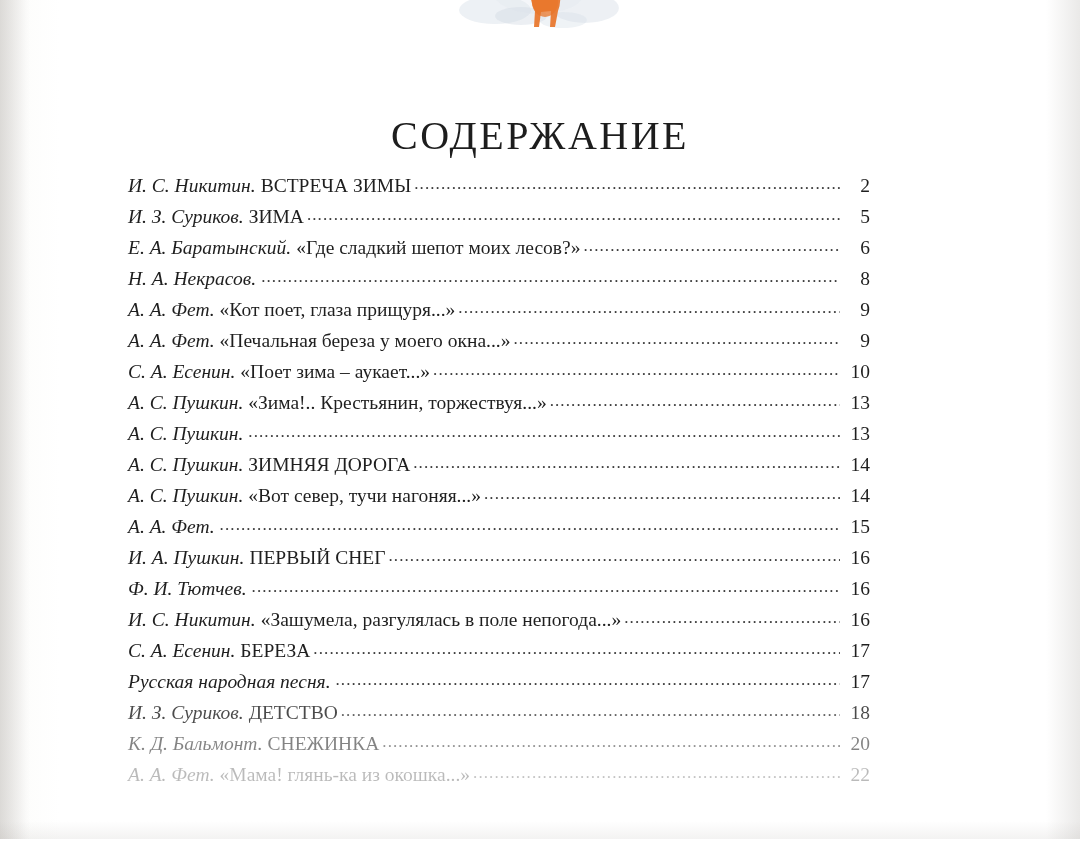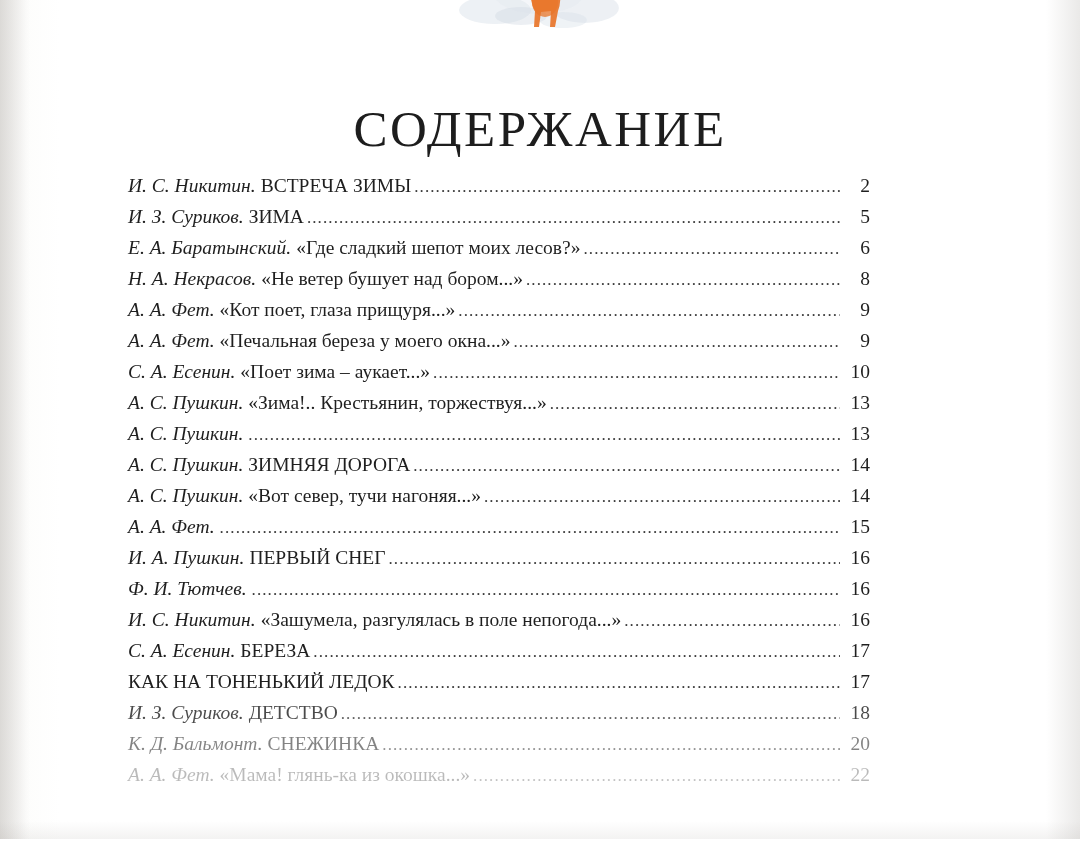--- a/index.html
+++ b/index.html
@@ -52,41 +52,41 @@
     position: absolute;
     top: -58px;
     left: 50%;
     transform: translateX(-50%);
     width: 210px;
     height: 110px;
   }
 
   .title {
     position: absolute;
-    top: 100px;
+    top: 112px;
     left: 0;
     width: 100%;
     text-align: center;
-    font-size: 51px;
+    font-size: 40px;
     letter-spacing: 2.5px;
     color: #1d1d1d;
     font-family: "Liberation Serif", serif;
     font-weight: 400;
   }
 
   .toc {
     position: absolute;
     top: 176px;
     left: 128px;
     width: 742px;
   }
 
   .toc-entry {
     display: flex;
-    align-items: flex-end;
+    align-items: flex-start;
     font-size: 19.5px;
     line-height: 1.0;
     color: #232323;
     margin-bottom: 11.5px;
     white-space: nowrap;
   }
 
   .entry-author {
     font-style: italic;
     padding-right: 5px;
@@ -176,21 +176,20 @@
 
     <div class="toc-entry">
       <span class="entry-author">Е. А. Баратынский.</span>
       <span class="entry-title">«Где сладкий шепот моих лесов?»</span>
       <span class="dots">..................................................................................................................................................................</span>
       <span class="entry-page">6</span>
     </div>
 
     <div class="toc-entry">
       <span class="entry-author">Н. А. Некрасов.</span>
-      <span class="entry-title">«Не ветер бушует над бором...»</span>
       <span class="dots">..................................................................................................................................................................</span>
       <span class="entry-page">8</span>
     </div>
 
     <div class="toc-entry">
       <span class="entry-author">А. А. Фет.</span>
       <span class="entry-title">«Кот поет, глаза прищуря...»</span>
       <span class="dots">..................................................................................................................................................................</span>
       <span class="entry-page">9</span>
     </div>
@@ -263,21 +262,21 @@
     </div>
 
     <div class="toc-entry">
       <span class="entry-author">С. А. Есенин.</span>
       <span class="entry-title">БЕРЕЗА</span>
       <span class="dots">..................................................................................................................................................................</span>
       <span class="entry-page">17</span>
     </div>
 
     <div class="toc-entry">
-      <span class="entry-title">КАК НА ТОНЕНЬКИЙ ЛЕДОК</span>
+      <span class="entry-author">Русская народная песня.</span>
       <span class="dots">..................................................................................................................................................................</span>
       <span class="entry-page">17</span>
     </div>
 
     <div class="toc-entry fade-1">
       <span class="entry-author">И. З. Суриков.</span>
       <span class="entry-title">ДЕТСТВО</span>
       <span class="dots">..................................................................................................................................................................</span>
       <span class="entry-page">18</span>
     </div>

